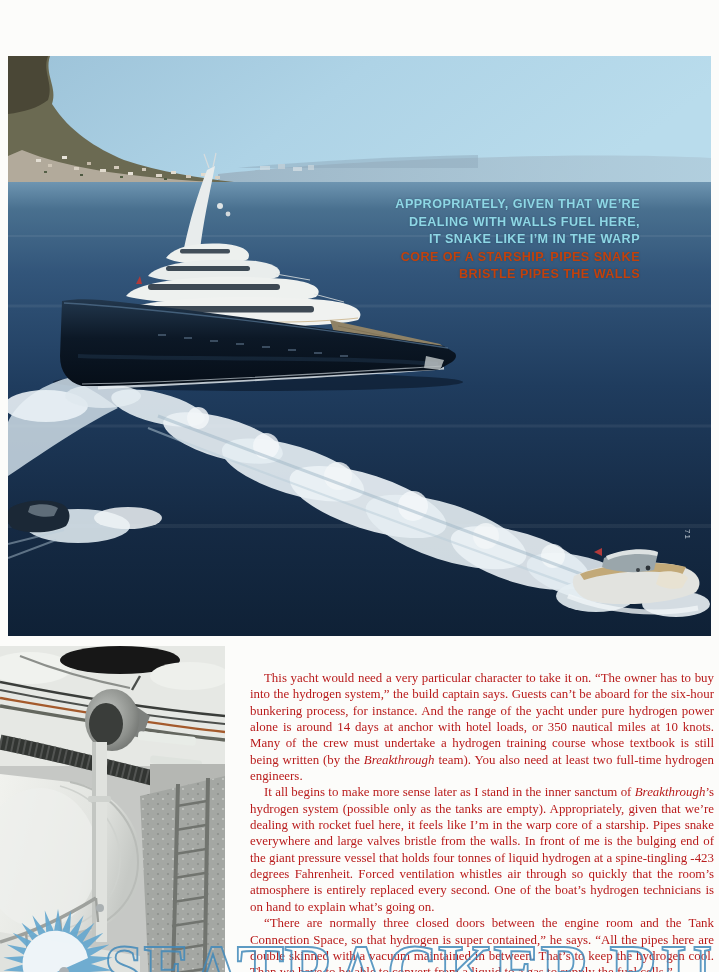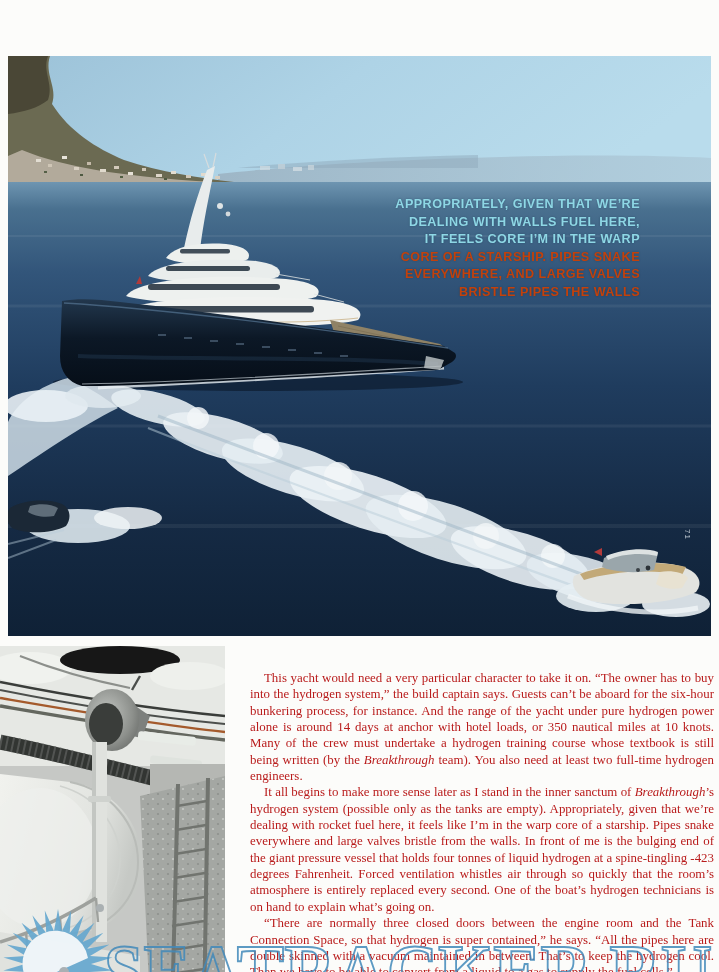--- a/index.html
+++ b/index.html
@@ -201,23 +201,22 @@
         <polygon points="586,496 594,492 594,500" fill="#b23a3a"></polygon>
         <circle cx="640" cy="512" r="2.4" fill="#2c3338"></circle>
           <circle cx="630" cy="514" r="2" fill="#3a4146"></circle>
         <path d="M560,540 C600,556 648,560 690,552" stroke="#f0f5f7" stroke-width="5" opacity="0.8" fill="none"></path>
       </g>
     </svg>
 
     <div class="pullquote">
         <div class="pq-line tone-teal">APPROPRIATELY, GIVEN THAT WE’RE</div>
         <div class="pq-line tone-teal">DEALING WITH WALLS FUEL HERE,</div>
-        <div class="pq-line tone-teal">IT FEELS CORE I’M IN THE WARP</div>
+        <div class="pq-line tone-teal">IT SNAKE LIKE I’M IN THE WARP</div>
         <div class="pq-line tone-white">CORE OF A STARSHIP. PIPES SNAKE</div>
-        <div class="pq-line tone-white">EVERYWHERE, AND LARGE VALVES</div>
         <div class="pq-line tone-white">BRISTLE PIPES THE WALLS</div>
       </div>
     <div class="folio">71</div>
   </div>
 
   <div class="machinery">
     <svg width="225" height="366" viewBox="0 0 225 366" xmlns="http://www.w3.org/2000/svg">
       <defs>
         <linearGradient id="tankg" x1="0" y1="0" x2="1" y2="0.3">
           <stop offset="0" stop-color="#f1f2ee"></stop>

